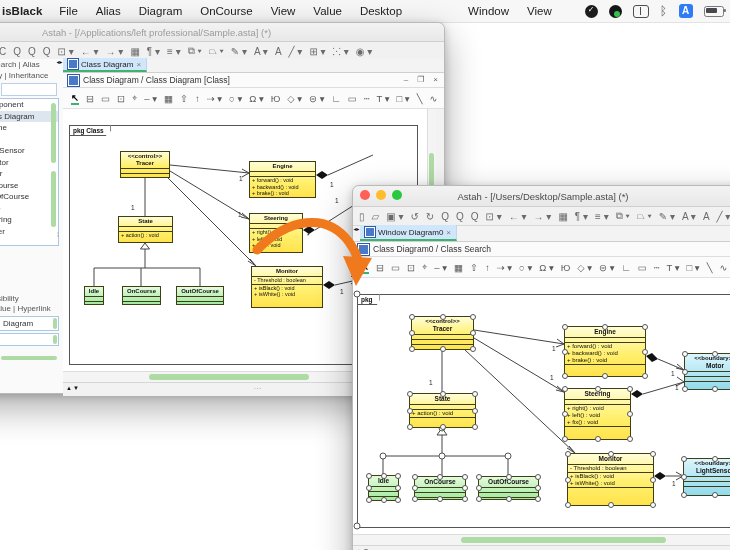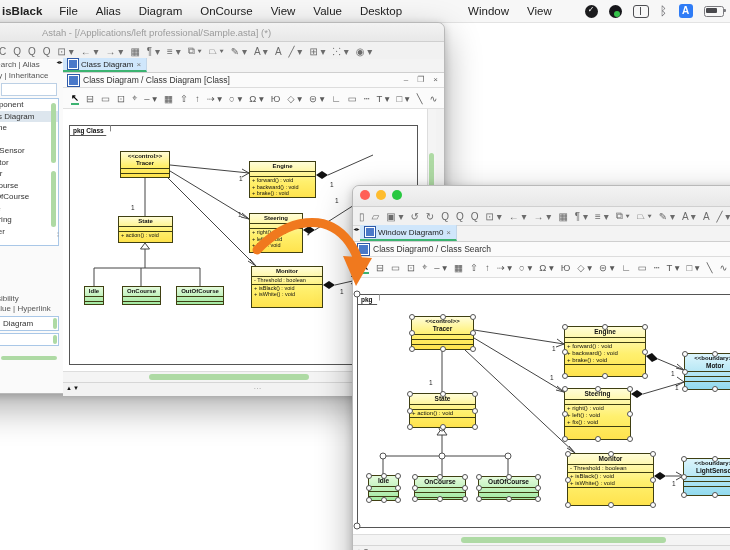--- a/index.html
+++ b/index.html
@@ -365,20 +365,21 @@
   </div>
 </div>
 
 <div class="win" style="left:352px;top:185px;width:460px;height:400px;z-index:2;">
   <div class="titlebar" style="height:20px;">
     <div class="lights">
       <i class="lt-red"></i>
       <i class="lt-yel"></i>
       <i class="lt-grn"></i>
     </div>
+    <span style="margin-left:-80px">Astah - [/Users/Desktop/Sample.asta] (*)</span>
   </div>
   <div class="maintoolbar">
       <span class="">▯</span>
       <span class="">▱</span>
       <span class="">▣ ▾</span>
       <span class="">↺</span>
       <span class="">↻</span>
       <span class="">Q</span>
       <span class="">Q</span>
       <span class="">Q</span>

